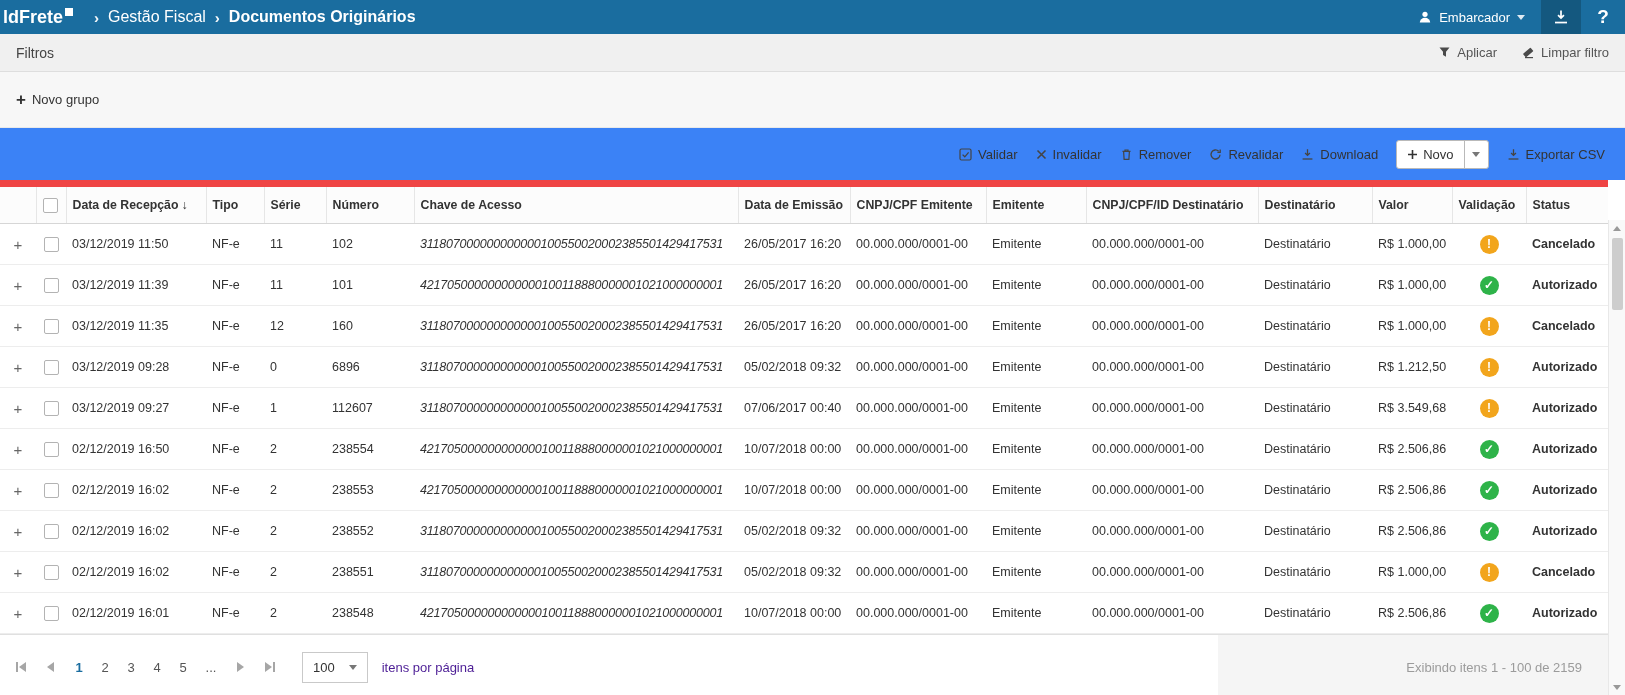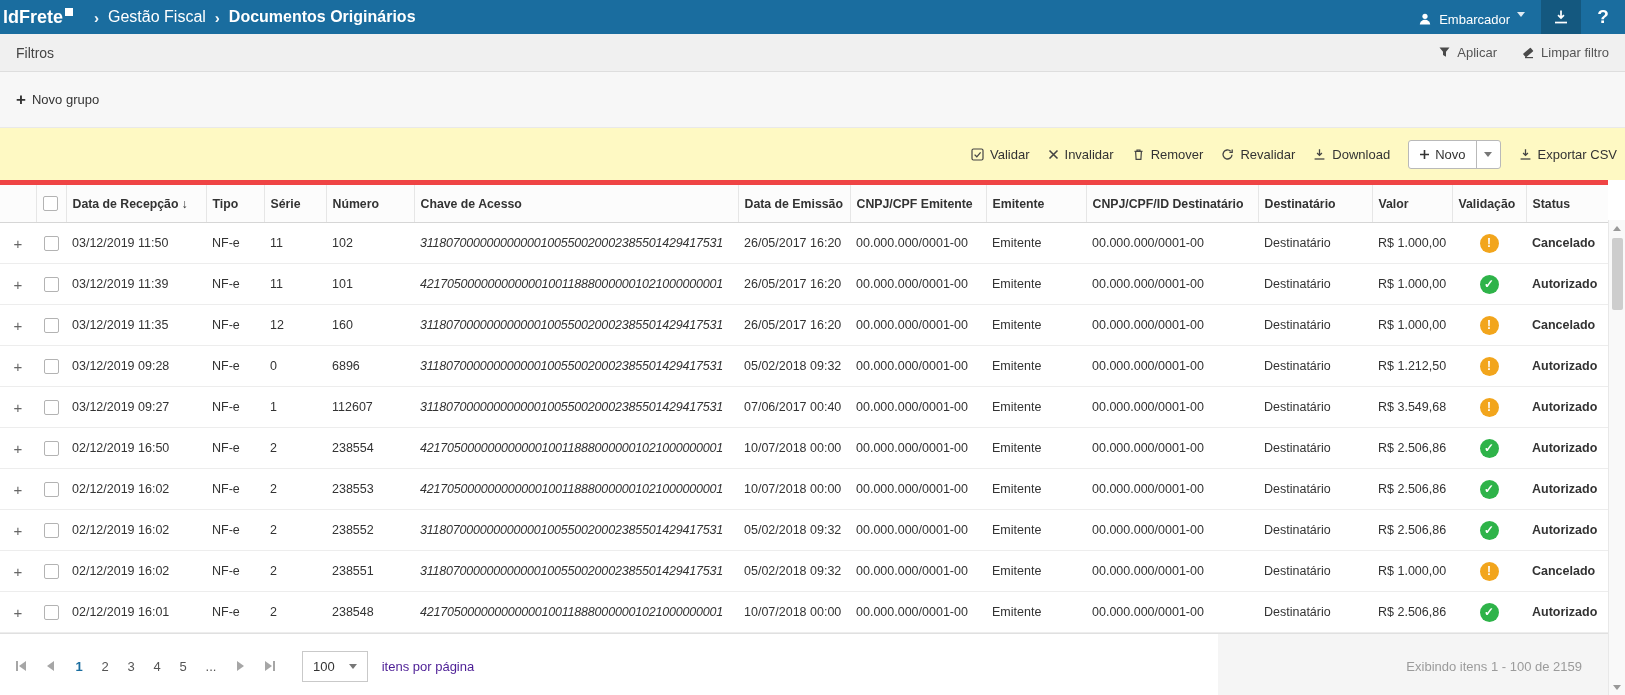--- a/index.html
+++ b/index.html
@@ -8,46 +8,46 @@
   a { text-decoration:none; color:inherit; }
 
   
   .topbar { height:34px; background:#1a6d9f; display:flex; align-items:center; color:#fff; padding-left:6px; }
   .logo { display:flex; align-items:flex-start; font-size:18px; font-weight:bold; margin-right:12px; cursor:pointer; margin-left:-3px; }
   .logo-flag { width:8px; height:8px; background:#fff; margin-left:2px; margin-top:1px; display:inline-block; }
   .crumb-sep { margin:0 9px; font-size:15px; font-weight:bold; opacity:.95; }
   .crumb { font-size:16px; cursor:pointer; }
   .crumb-current { font-weight:bold; }
   .topbar-right { margin-left:auto; display:flex; align-items:center; height:100%; }
-  .user-chip { display:flex; align-items:flex-start; gap:7px; padding:12px 16px; height:100%; cursor:pointer; }
+  .user-chip { display:flex; align-items:center; gap:7px; padding:4px 16px; height:100%; cursor:pointer; }
   .dl-btn { width:40px; height:100%; background:#14587f; display:flex; align-items:center; justify-content:center; cursor:pointer; }
   .help-btn { width:44px; height:100%; display:flex; align-items:center; justify-content:center; font-size:19px; font-weight:bold; cursor:pointer; }
   .caret-down-w { width:0; height:0; border-left:4px solid transparent; border-right:4px solid transparent; border-top:5px solid #dfeaf2; }
 
   
   .filters-bar { height:38px; background:#f0f0f0; border-bottom:1px solid #dedede; display:flex; align-items:center; padding:0 16px; }
   .filters-title { font-size:14px; color:#444; }
   .filters-actions { margin-left:auto; display:flex; gap:24px; }
   .f-link { display:flex; align-items:center; gap:6px; color:#555; cursor:pointer; }
   .filter-body { height:56px; background:#f7f7f7; border-bottom:1px solid #e9e9e9; display:flex; align-items:center; padding:0 16px; }
   .novo-grupo { display:flex; align-items:center; gap:6px; color:#333; cursor:pointer; }
   .novo-grupo .plus { font-size:17px; font-weight:bold; line-height:1; }
 
   
-  .toolbar { height:52px; background:#fef9c3; display:flex; align-items:center; justify-content:flex-end; gap:18px; padding-right:8px; }
+  .toolbar { height:52px; background:#3b82f6; display:flex; align-items:center; justify-content:flex-end; gap:18px; padding-right:20px; }
   .tb-link { display:flex; align-items:center; gap:6px; color:#333; cursor:pointer; }
   .novo-btn { display:flex; align-items:stretch; border:1px solid #b9b9b9; border-radius:3px; height:29px; cursor:pointer; background:#fff; }
   .novo-main { display:flex; align-items:center; gap:5px; padding:0 10px; }
   .novo-caret { display:flex; align-items:center; justify-content:center; width:24px; border-left:1px solid #b9b9b9; }
   .caret-down-g { width:0; height:0; border-left:4px solid transparent; border-right:4px solid transparent; border-top:5px solid #777; }
 
   
   table.grid { border-collapse:collapse; table-layout:fixed; width:1608px; }
   .grid th { height:40px; font-size:12.3px; font-weight:bold; text-align:left; padding:0 6px;
-             border-top:5px solid #ef4444; border-bottom:1px solid #d6d6d6; border-right:1px solid #e6e6e6;
+             border-top:7px solid #ef4444; border-bottom:1px solid #d6d6d6; border-right:1px solid #e6e6e6;
              background:#fcfcfc; white-space:nowrap; overflow:hidden; color:#333; cursor:pointer; }
   .grid th:last-child { border-right:none; }
   .grid td { height:41px; font-size:12.5px; padding:0 6px; border-bottom:1px solid #ededed;
              white-space:nowrap; overflow:hidden; color:#333; background:#fff; }
   .c-expand, .c-check { text-align:center; }
   .expand { color:#666; font-size:15px; cursor:pointer; }
   .checkbox { display:inline-block; width:15px; height:15px; border:1px solid #b3b3b3; border-radius:2px; background:#fff; cursor:pointer; vertical-align:middle; }
   .sort { font-weight:normal; margin-left:3px; }
   .c-chave { font-size:11px; letter-spacing:-0.2px;font-style:italic; }
   .c-valor { text-align:right; padding-right:12px !important; }

